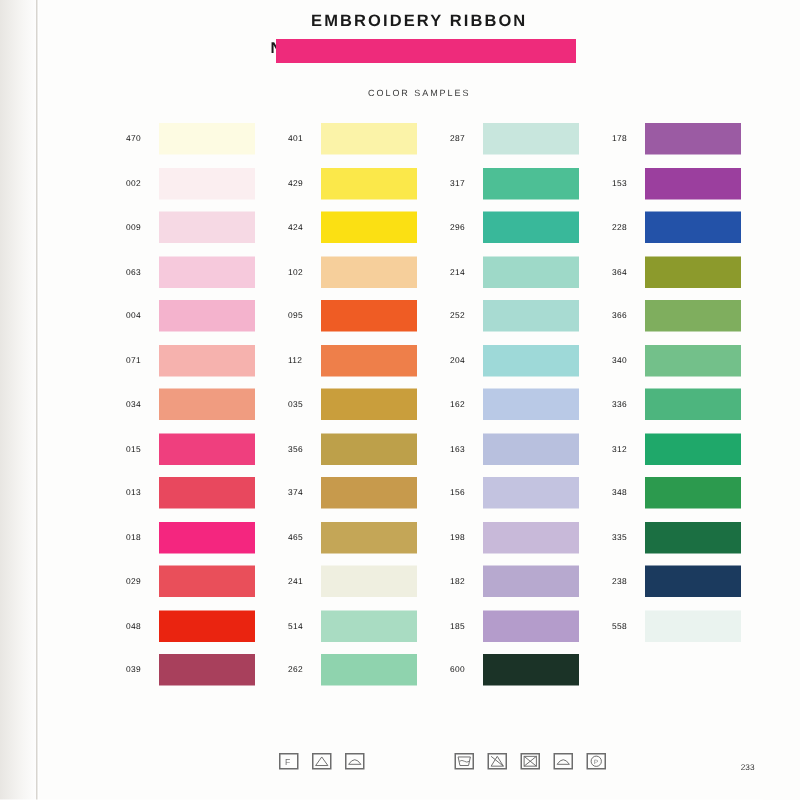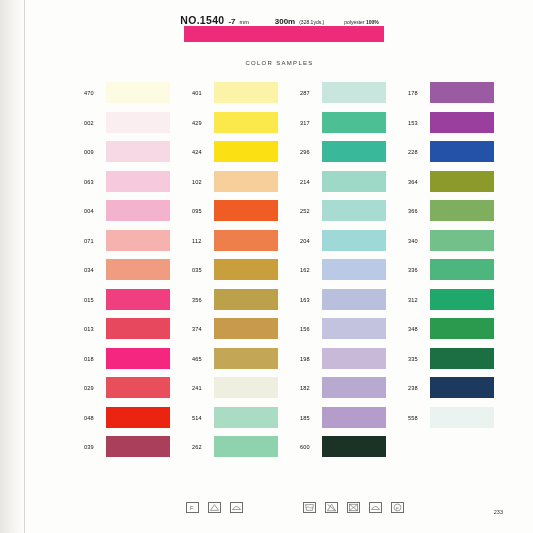--- a/index.html
+++ b/index.html
@@ -97,20 +97,21 @@
 <body>
 
 <div class="page">
   <div class="binding"></div>
   <div class="binding-line"></div>
   <div class="edge"></div>
 
   <div class="sheet">
 
     <div class="header">
+      <div class="title">EMBROIDERY  RIBBON</div>
       <div class="subline">
         <span class="no-code">NO.1540</span>
         <span class="no-suffix">-7</span>
         <span class="mm">mm</span>
         <span class="len">300m</span>
         <span class="len-sub">(328.1yds.)</span>
         <span class="fiber">
           <span>polyester</span>
           <b>100%</b>
         </span>

